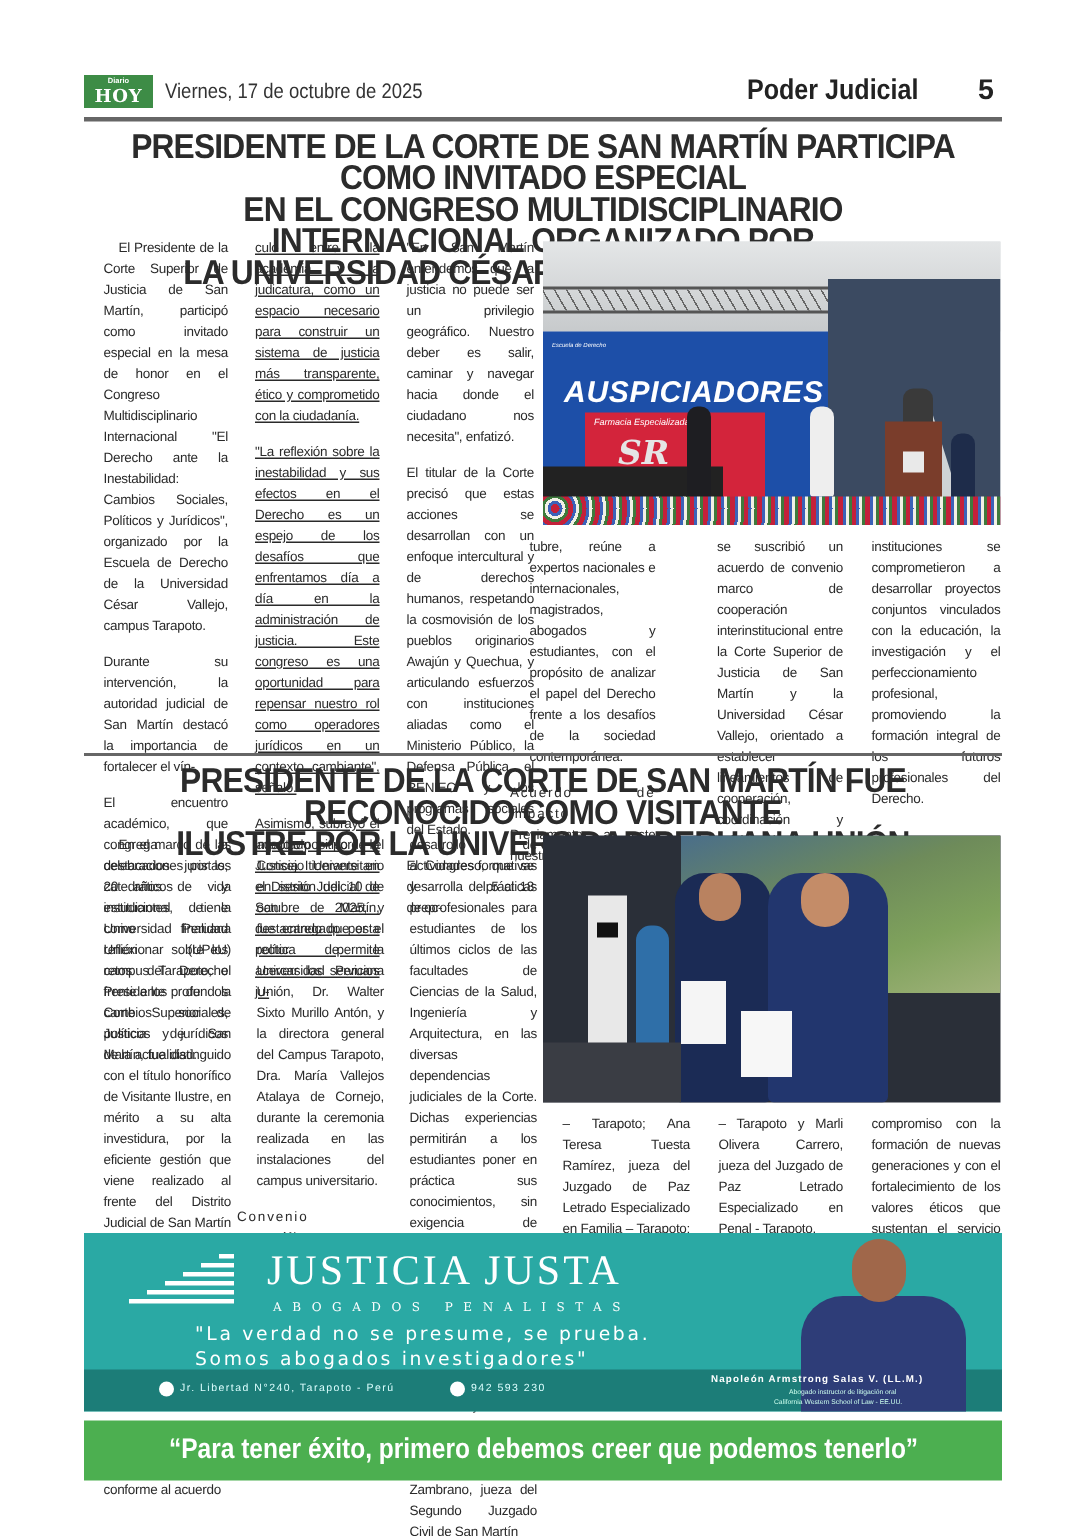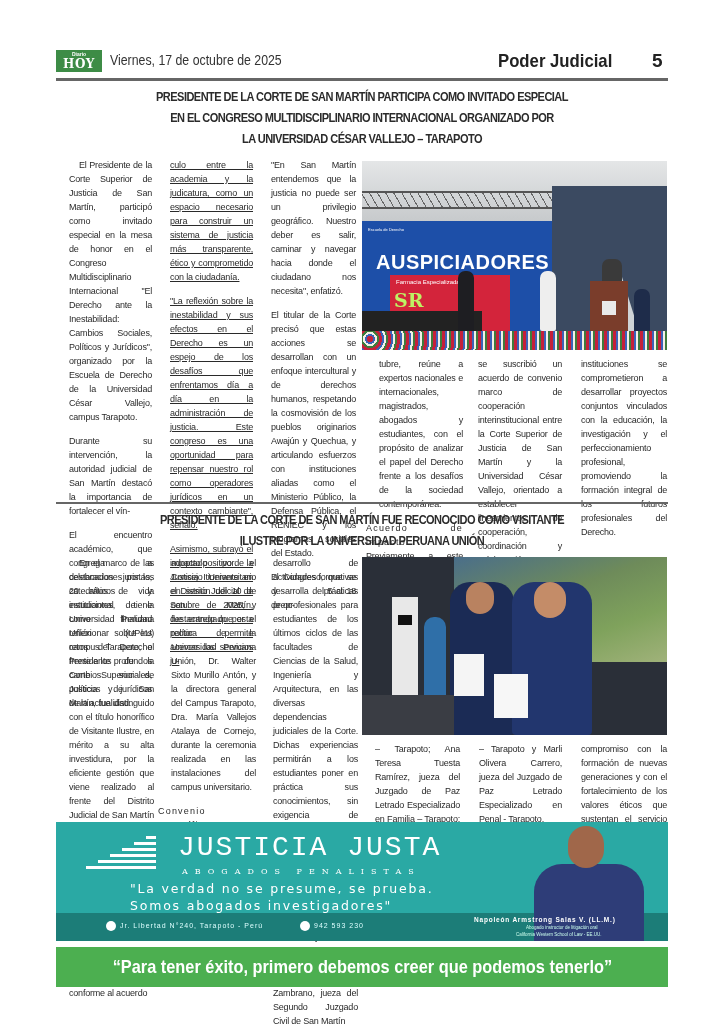--- a/index.html
+++ b/index.html
@@ -9,40 +9,40 @@
   
   .logo { left: 56px; top: 50px; width: 46px; height: 22px; background: #3d8c46; color: #fff; text-align: center; }
   .logo .small { font-size: 5px; font-weight: bold; line-height: 7px; display: block; padding-top: 1px; }
   .logo .big { font-family: "DejaVu Serif", serif; font-size: 12px; font-weight: bold; line-height: 12px; display: block; letter-spacing: 0.5px; }
   .date { left: 110px; top: 52px; font-size: 14px; color: #333; transform: scaleX(0.88); transform-origin: left; }
   .section { left: 498px; top: 50px; font-size: 19px; font-weight: bold; color: #222; transform: scaleX(0.88); transform-origin: left; }
   .pagenum { left: 652px; top: 50px; font-size: 19px; font-weight: bold; color: #222; }
   .header-rule { left: 56px; top: 78px; width: 612px; height: 3px; background: #666; }
 
   
-  .headline { left: 56px; width: 612px; text-align: center; font-weight: bold; color: #2b2b2b; font-size: 12px; line-height: 21px; letter-spacing: -0.6px; }
+  .headline { left: 56px; width: 612px; text-align: center; font-weight: bold; color: #2b2b2b; font-size: 23px; line-height: 21px; letter-spacing: -0.6px; }
   .headline span { display: block; transform: scaleX(0.92); }
 
   
   .col { font-size: 9px; line-height: 14px; color: #2a2a2a; text-align: justify; letter-spacing: -0.2px; }
   .col p { margin: 0 0 10px 13px; }
   .col p.indent { text-indent: 10px; }
   .col .sub { letter-spacing: 1.2px; }
 
   .rule { height: 2px; background: #666; }
 
   
   .photo1 { left: 362px; top: 161px; width: 305px; height: 189px; overflow: hidden; background: #d9dde0; }
   .p1-sky { position:absolute; left:0; top:0; width:100%; height:60px; background: linear-gradient(#e4e6e7,#c7cacc); }
   .p1-truss { position:absolute; left:0; top:30px; width:210px; height:14px; border-top:2px solid #555; border-bottom:2px solid #555; background: repeating-linear-gradient(60deg, transparent 0 6px, #666 6px 7px); }
-  .p1-screen { position:absolute; left:0; top:60px; width:190px; height:131px; background:#1d4fa8; }
+  .p1-screen { position:absolute; left:0; top:60px; width:190px; height:131px; background:#1d4fa8;font-style:italic; }
   .p1-screen .ausp { position:absolute; left:14px; top:30px; color:#fff; font-weight:bold; font-size:20px; letter-spacing:0.5px; }
   .p1-screen .red { position:absolute; left:28px; top:54px; width:120px; height:75px; background:#d3243b; }
   .p1-screen .red .t1 { position:absolute; left:6px; top:4px; color:#fff; font-size:6px; }
-  .p1-screen .red .sr { position:absolute; left:4px; top:14px; color:#bef264; font-family:"DejaVu Serif", serif; font-size:19px; font-weight:bold; }
+  .p1-screen .red .sr { position:absolute; left:22px; top:14px; color:#e5e5e5; font-family:"DejaVu Serif", serif; font-size:22px; font-weight:bold; }
   .p1-screen .hd { position:absolute; left:6px; top:6px; color:#fff; font-size:4px; }
   .p1-dark { position:absolute; left:190px; top:25px; width:115px; height:164px; background:#3b4a61; }
   .p1-tent { position:absolute; left:230px; top:100px; width:0; height:0; border-left:25px solid transparent; border-right:25px solid transparent; border-bottom:80px solid #cfd3d6; }
   .p1-table { position:absolute; left:0; top:150px; width:120px; height:40px; background:#222; }
   .p1-podium { position:absolute; left:228px; top:120px; width:38px; height:55px; background:#7a3d2b; }
   .p1-podium .lg { position:absolute; left:12px; top:20px; width:14px; height:14px; background:#e9e9e9; }
   .p1-person { position:absolute; border-radius: 7px 7px 2px 2px; }
   .p1-flowers { position:absolute; left:0; top:170px; width:100%; height:19px; background: repeating-radial-gradient(circle at 8px 8px, #c4203a 0 3px, #3b62b8 3px 5px, #f2f0e6 5px 7px, #3e7a3c 7px 9px); }
 
   
@@ -57,21 +57,21 @@
   .p2-face2 { position:absolute; left:172px; top:25px; width:32px; height:36px; background:#c48c68; border-radius: 16px; }
   .p2-doc1 { position:absolute; left:92px; top:97px; width:30px; height:42px; background:#f5f5f5; }
   .p2-doc2 { position:absolute; left:132px; top:117px; width:34px; height:44px; background:#f7f7f7; }
   .p2-desk { position:absolute; left:0; top:138px; width:92px; height:40px; background:#3a3d44; }
 
   
   .ad { left: 56px; top: 822px; width: 612px; height: 119px; background: #2aa9a4; overflow: hidden; }
   .ad-bottom { position:absolute; left:0; top:91px; width:100%; height:28px; background:#1c7d78; }
   .ad-logo { position:absolute; left:30px; top:14px; width:70px; height:40px; }
   .ad-logo div { position:absolute; right:0; height:3px; background:#fff; }
-  .ad-title { position:absolute; left:122px; top:10px; color:#fff; font-family:Liberation Mono, monospace; font-size:28px; letter-spacing:2px; }
+  .ad-title { position:absolute; left:122px; top:10px; color:#fff; font-family:Liberation Serif, serif; font-size:28px; letter-spacing:2px; }
   .ad-sub { position:absolute; left:126px; top:45px; color:#fff; font-family:"DejaVu Serif", serif; font-size:8px; letter-spacing:7px; }
   .ad-quote { position:absolute; left:74px; top:58px; color:#fff; font-family:"DejaVu Sans", sans-serif; font-size:12.5px; letter-spacing:1.8px; line-height:17px; }
   .ad-person { position:absolute; left:478px; top:4px; width:110px; height:115px; }
   .ad-person .head { position:absolute; left:34px; top:0; width:36px; height:42px; border-radius:18px; background:#a0674a; }
   .ad-person .body { position:absolute; left:0; top:38px; width:110px; height:80px; border-radius:28px 28px 0 0; background:#2e3d78; }
   .ad-addr { position:absolute; left:64px; top:100px; color:#dff; font-size:7px; letter-spacing:1px; }
   .ad-phone { position:absolute; left:258px; top:100px; color:#dff; font-size:7px; letter-spacing:1px; }
   .ad-icon { position:absolute; top:99px; width:10px; height:10px; border-radius:5px; background:#fff; }
   .ad-name { position:absolute; left:418px; top:94px; color:#fff; font-size:6.5px; font-weight:bold; letter-spacing:0.8px; }
   .ad-cred1 { position:absolute; left:470px; top:103px; color:#cfe; font-size:4.5px; }
@@ -132,21 +132,21 @@
   <div class="p1-person" style="left:96px; top:110px; width:16px; height:60px; background:#1e1e22;"></div>
   <div class="p1-person" style="left:178px; top:110px; width:16px; height:60px; background:#eeeeee;"></div>
   <div class="p1-person" style="left:240px; top:98px; width:20px; height:30px; background:#3a3a3a;"></div>
   <div class="p1-podium">
       <div class="lg"></div>
     </div>
   <div class="p1-person" style="left:272px; top:128px; width:16px; height:50px; background:#1e2c4a;"></div>
   <div class="p1-flowers"></div>
 </div>
 
-<div class="abs col" style="left:366px; top:357px; width:97px;">
+<div class="abs col" style="left:340px; top:357px; width:97px;">
   <p>tubre, reúne a expertos nacionales e internacionales, magistrados, abogados y estudiantes, con el propósito de analizar el papel del Derecho frente a los desafíos de la sociedad contemporánea.</p>
   <div class="sub">Acuerdo de impacto</div>
   <div>Previamente a este nuestro,</div>
 </div>
 <div class="abs col" style="left:465px; top:357px; width:97px;">
   <p>se suscribió un acuerdo de convenio marco de cooperación interinstitucional entre la Corte Superior de Justicia de San Martín y la Universidad César Vallejo, orientado a establecer lineamientos de cooperación, coordinación y colaboración mutua. Ambas</p>
 </div>
 <div class="abs col" style="left:568px; top:357px; width:99px;">
   <p>instituciones se comprometieron a desarrollar proyectos conjuntos vinculados con la educación, la investigación y el perfeccionamiento profesional, promoviendo la formación integral de los futuros profesionales del Derecho.</p>
 </div>

